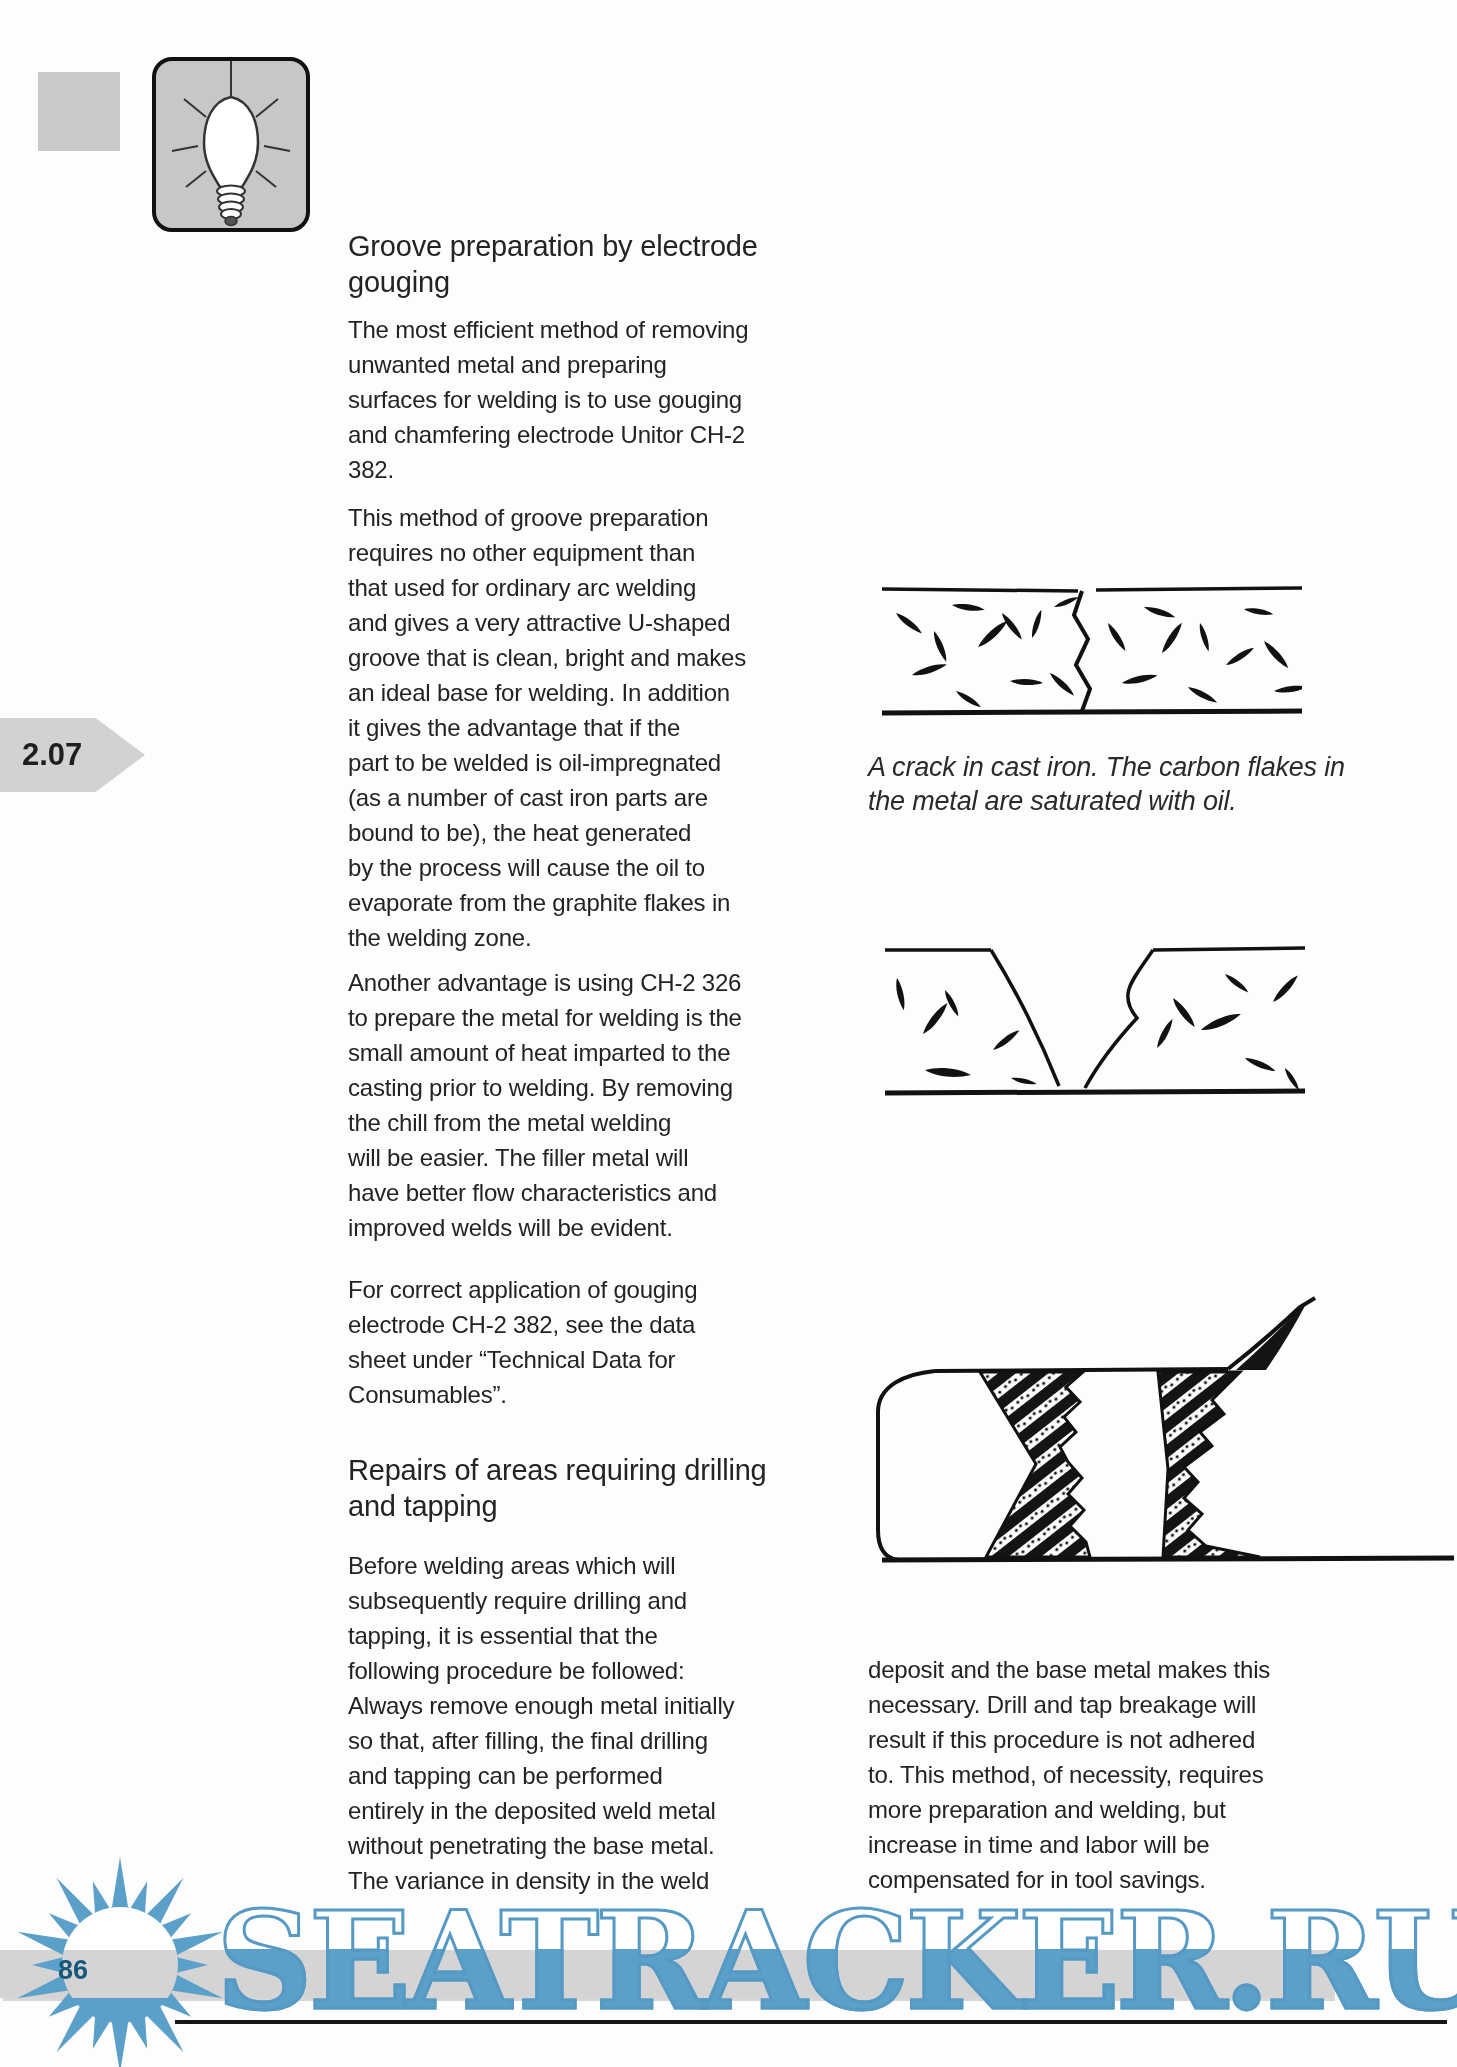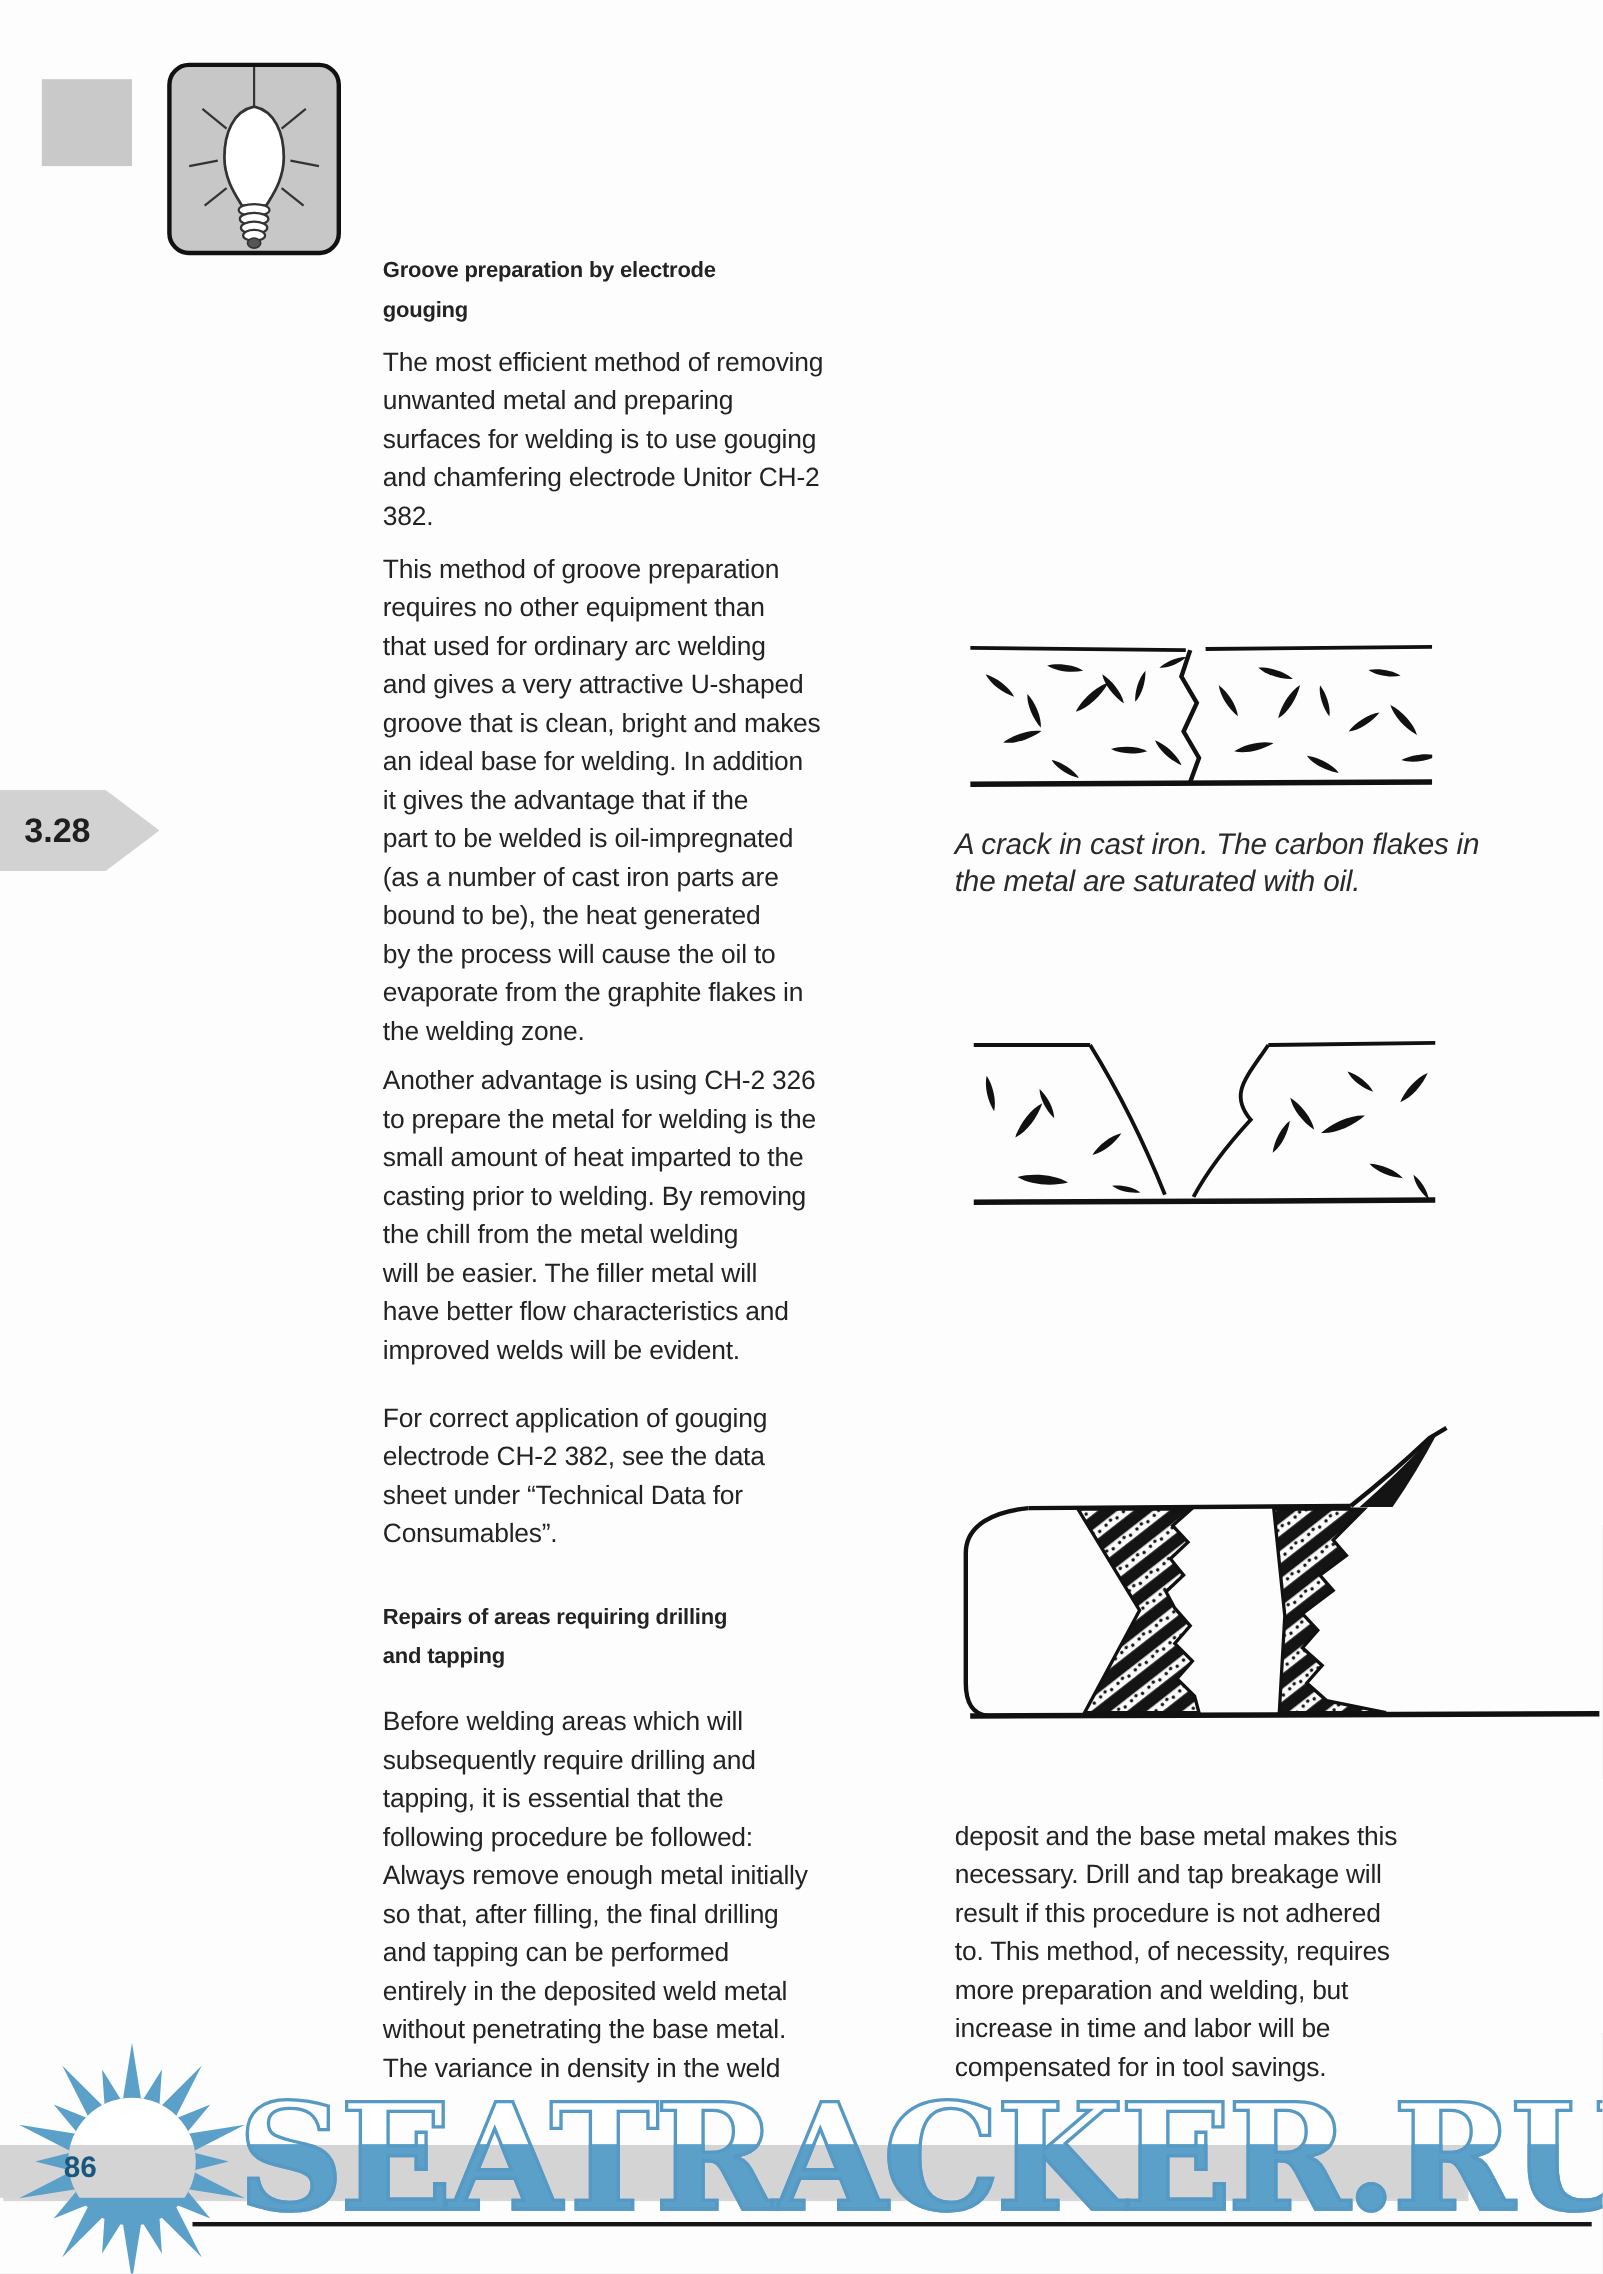--- a/index.html
+++ b/index.html
@@ -18,21 +18,21 @@
   .hdr-title{padding-left:38px;line-height:79px;font-size:42px;font-weight:bold;
     color:#262626;letter-spacing:-0.5px;}
   
   .tab{left:0;top:718px;width:145px;height:74px;background:#d2d2d2;
     clip-path:polygon(0 0,66% 0,100% 50%,66% 100%,0 100%);}
   .tab-label{position:absolute;left:22px;top:0;line-height:74px;font-size:31px;
     font-weight:bold;color:#1f1f1f;}
   
   .txt{white-space:pre-line;font-size:24px;line-height:35px;color:#232323;
     letter-spacing:-0.2px;z-index:5;}
-  .hd{font-weight:bold;font-size:20px;line-height:36px;}
+  .hd{font-weight:normal;font-size:29px;line-height:36px;}
   .cap{font-style:italic;font-size:27px;line-height:34px;color:#2a2a2a;}
   .lcol{left:348px;width:512px;}
   .rcol{left:868px;width:510px;}
   .fig{z-index:4;}
   
   .ftr-bar{left:0;top:1950px;width:1332px;height:48px;background:#d4d4d4;
     box-shadow:3px 3px 0 rgba(0,0,0,0.15);z-index:2;}
   .page-num{left:58px;top:1955px;font-size:27px;font-weight:bold;color:#17587c;z-index:6;}
   .sun{left:5px;top:1852px;z-index:3;}
   .rule{left:175px;top:2020px;width:1272px;height:4px;background:#161616;z-index:1;}
@@ -65,21 +65,21 @@
       <ellipse cx="75" cy="130" rx="14" ry="5.5" fill="#fff" stroke="#333" stroke-width="2"></ellipse>
       <ellipse cx="75" cy="138" rx="13" ry="5.5" fill="#fff" stroke="#333" stroke-width="2"></ellipse>
       <ellipse cx="75" cy="146" rx="12" ry="5.5" fill="#fff" stroke="#333" stroke-width="2"></ellipse>
       <ellipse cx="75" cy="153" rx="10" ry="5" fill="#fff" stroke="#333" stroke-width="2"></ellipse>
       <ellipse cx="75" cy="160" rx="6" ry="4.5" fill="#555" stroke="#333" stroke-width="1.5"></ellipse>
     </svg>
   </div>
 
 
   <div class="abs tab">
-    <div class="tab-label">3.28</div>
+    <div class="tab-label">2.07</div>
   </div>
 
   <div class="abs txt hd lcol" style="top:228px">Groove preparation by electrode
 gouging</div>
   <div class="abs txt lcol" style="top:312px">The most efficient method of removing
 unwanted metal and preparing
 surfaces for welding is to use gouging
 and chamfering electrode Unitor CH-2
 382.</div>
   <div class="abs txt lcol" style="top:500px">This method of groove preparation

